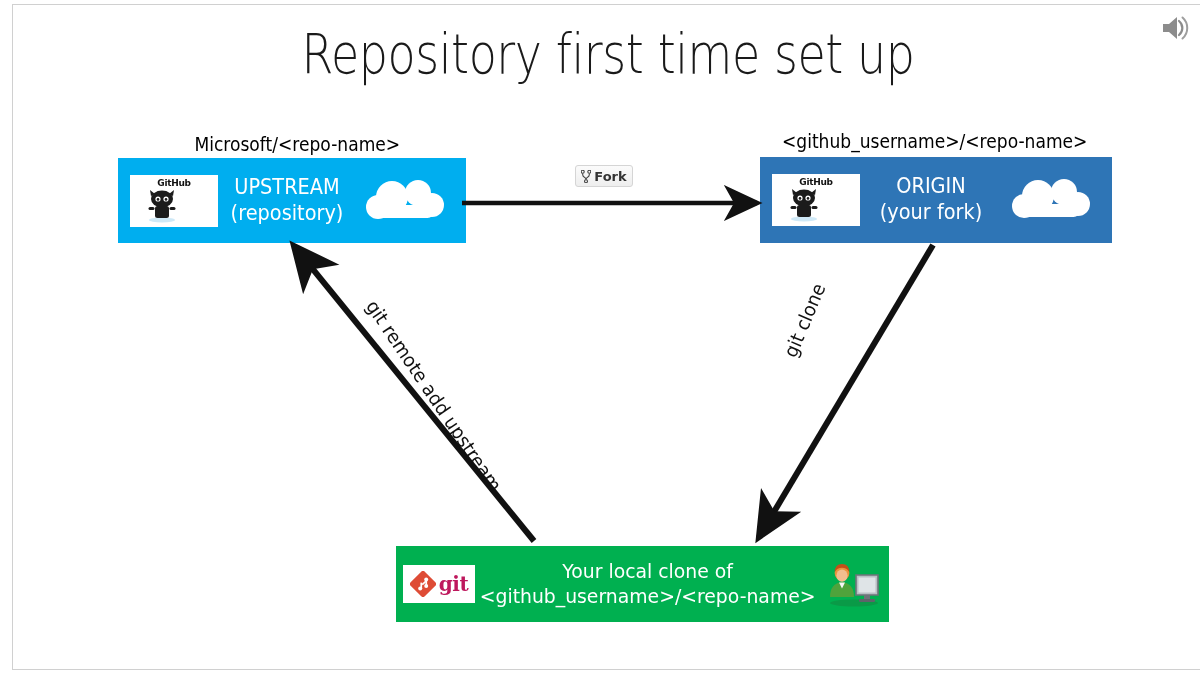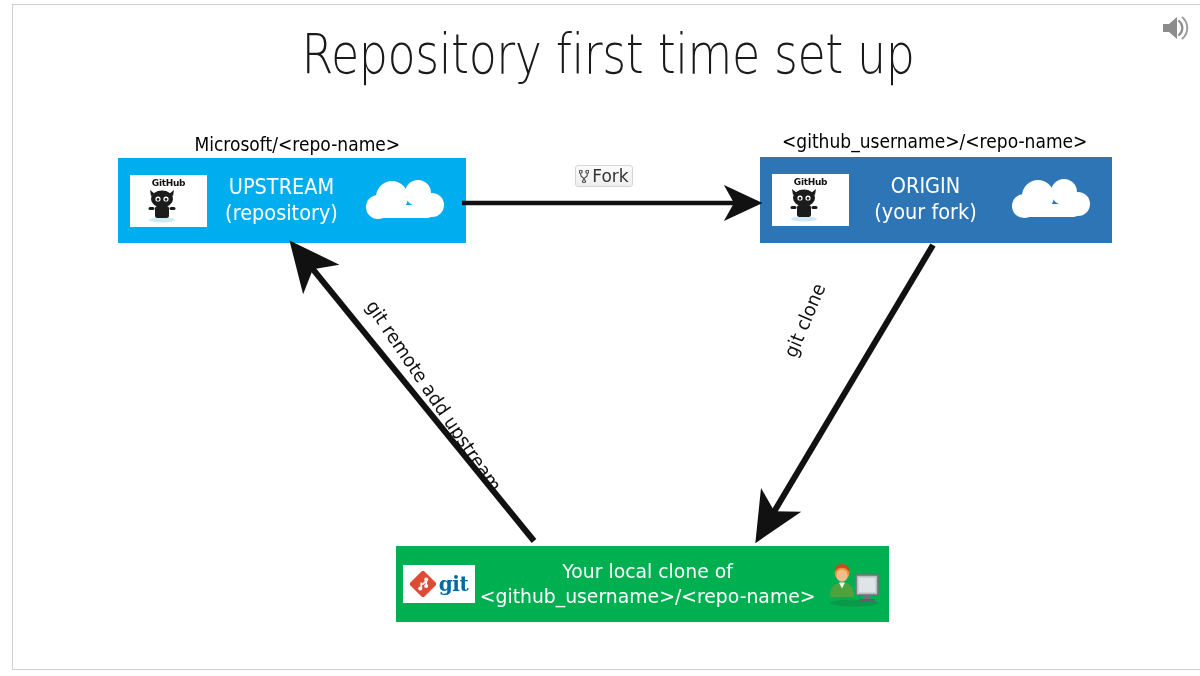--- a/index.html
+++ b/index.html
@@ -79,21 +79,21 @@
   }
   #box-origin {
     left: 747px;
     top: 152px;
     width: 352px;
     height: 86px;
     background: #2E75B6;
   }
 
   .gh-card {
-    width: 77px;
+    width: 88px;
     height: 52px;
     background: #ffffff;
     margin-left: 12px;
     flex: 0 0 auto;
     position: relative;
     overflow: hidden;
   }
   .gh-card .gh-word {
     position: absolute;
     top: 3px;
@@ -140,22 +140,22 @@
     border: 1px solid #d5d5d5;
     border-radius: 3px;
     display: flex;
     align-items: center;
     justify-content: center;
     gap: 3px;
     box-sizing: border-box;
   }
   #fork-btn .fork-text {
     font-family: "DejaVu Sans", sans-serif;
-    font-size: 17px;
-    font-weight: normal;
+    font-size: 13px;
+    font-weight: bold;
     color: #333333;
   }
 
   
   #box-local {
     position: absolute;
     left: 383px;
     top: 541px;
     width: 493px;
     height: 76px;
@@ -172,21 +172,21 @@
     flex: 0 0 auto;
     display: flex;
     align-items: center;
     justify-content: center;
     gap: 3px;
   }
   .git-card .git-word {
     font-family: "DejaVu Serif", serif;
     font-size: 20px;
     font-weight: bold;
-    color: #0369a1;
+    color: #be185d;
     letter-spacing: -0.5px;
   }
   #local-label {
     flex: 1 1 auto;
     text-align: center;
     color: #ffffff;
     font-family: "DejaVu Sans", sans-serif;
     font-size: 20px;
     line-height: 1.25;
     transform: scaleX(0.94);

